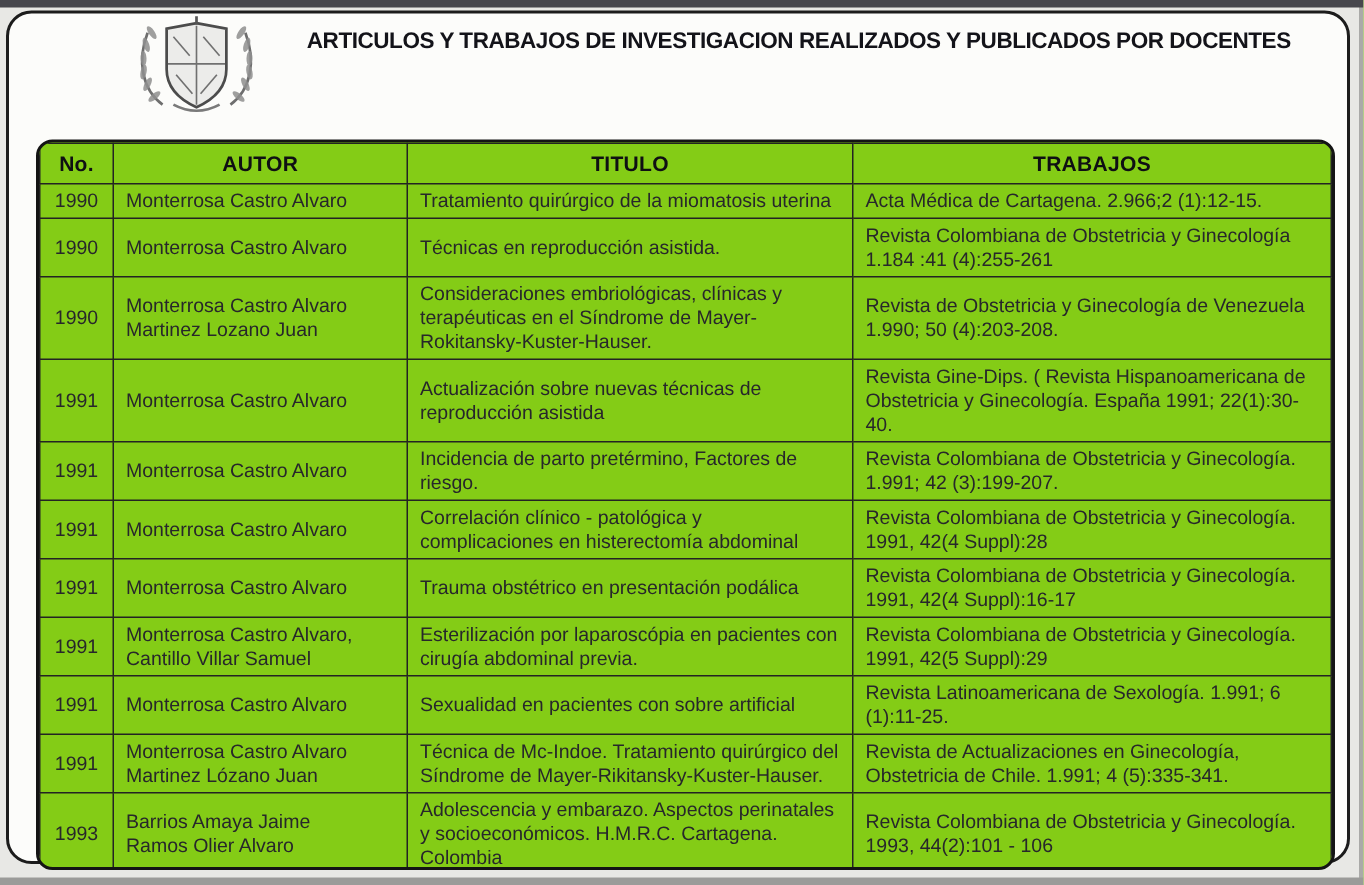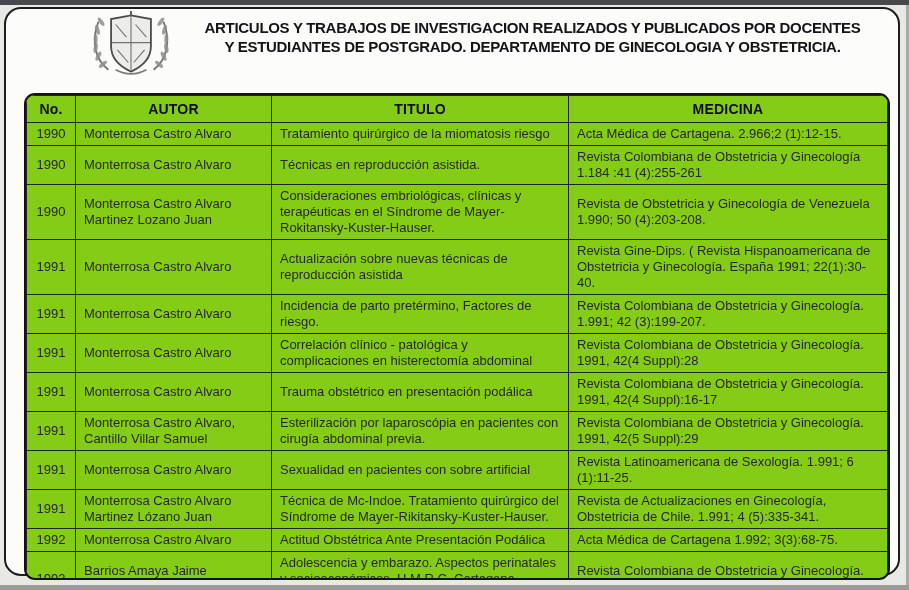--- a/index.html
+++ b/index.html
@@ -105,45 +105,44 @@
         <line x1="60" y1="16" x2="72" y2="30"></line>
         <line x1="40" y1="44" x2="52" y2="58"></line>
         <line x1="58" y1="58" x2="70" y2="44"></line>
       </g>
       <line x1="55" y1="1" x2="55" y2="7" stroke="#555555" stroke-width="2"></line>
       <path d="M38,66 Q55,75 72,66" fill="none" stroke="#7a7a7a" stroke-width="2"></path>
     </svg>
 
     <div class="titles">
       <div>ARTICULOS Y TRABAJOS DE INVESTIGACION REALIZADOS Y PUBLICADOS POR DOCENTES</div>
-      <div>Y ESTUDIANTES DE POSTGRADO.  DEPARTAMENTO DE GINECOLOGIA Y OBSTETRICIA.</div>
     </div>
   </div>
 
   <div class="table-wrap">
     <table>
       <colgroup>
         <col class="c-no">
           <col class="c-autor">
           <col class="c-titulo">
           <col class="c-revista">
       </colgroup>
       <thead>
         <tr>
           <th>No.</th>
           <th>AUTOR</th>
           <th>TITULO</th>
-          <th>MEDICINA</th>
+          <th>TRABAJOS</th>
         </tr>
       </thead>
       <tbody>
         <tr>
           <td class="year">1990</td>
           <td class="author">Monterrosa Castro Alvaro</td>
-          <td class="title">Tratamiento quirúrgico de la miomatosis riesgo</td>
+          <td class="title">Tratamiento quirúrgico de la miomatosis uterina</td>
           <td class="journal">Acta Médica de Cartagena.   2.966;2 (1):12-15.</td>
         </tr>
         <tr>
           <td class="year">1990</td>
           <td class="author">Monterrosa Castro Alvaro</td>
           <td class="title">Técnicas en reproducción asistida.</td>
           <td class="journal">Revista Colombiana de Obstetricia  y Ginecología 1.184 :41 (4):255-261</td>
         </tr>
         <tr>
           <td class="year">1990</td>
@@ -190,26 +189,20 @@
           <td class="journal">Revista   Latinoamericana de Sexología. 1.991; 6 (1):11-25.</td>
         </tr>
         <tr>
           <td class="year">1991</td>
           <td class="author">Monterrosa Castro Alvaro
 Martinez Lózano Juan</td>
           <td class="title">Técnica de  Mc-Indoe.  Tratamiento quirúrgico del Síndrome de Mayer-Rikitansky-Kuster-Hauser.</td>
           <td class="journal">Revista de Actualizaciones  en Ginecología, Obstetricia de Chile. 1.991; 4 (5):335-341.</td>
         </tr>
         <tr>
-          <td class="year">1992</td>
-          <td class="author">Monterrosa Castro Alvaro</td>
-          <td class="title">Actitud  Obstétrica Ante Presentación Podálica</td>
-          <td class="journal">Acta Médica de Cartagena  1.992; 3(3):68-75.</td>
-        </tr>
-        <tr>
           <td class="year">1993</td>
           <td class="author">Barrios Amaya Jaime
 Ramos Olier Alvaro</td>
           <td class="title">Adolescencia y embarazo. Aspectos perinatales y socioeconómicos. H.M.R.C. Cartagena. Colombia</td>
           <td class="journal">Revista Colombiana de Obstetricia y Ginecología. 1993, 44(2):101  -  106</td>
         </tr>
       </tbody>
     </table>
   </div>
 </div>

